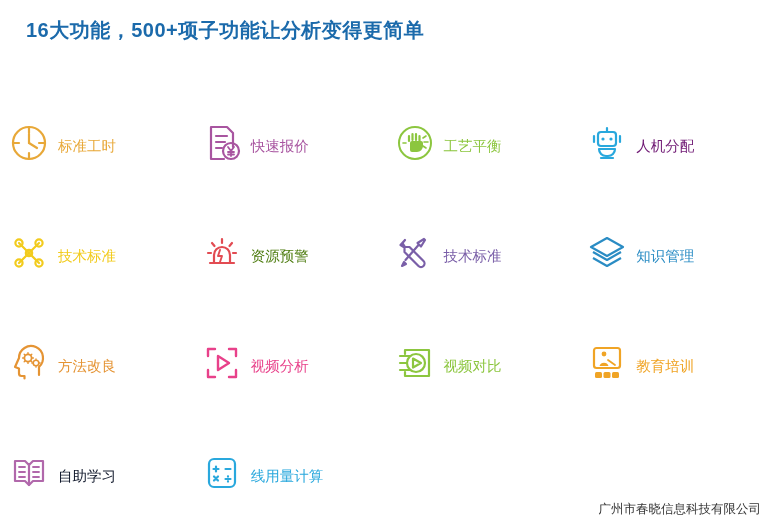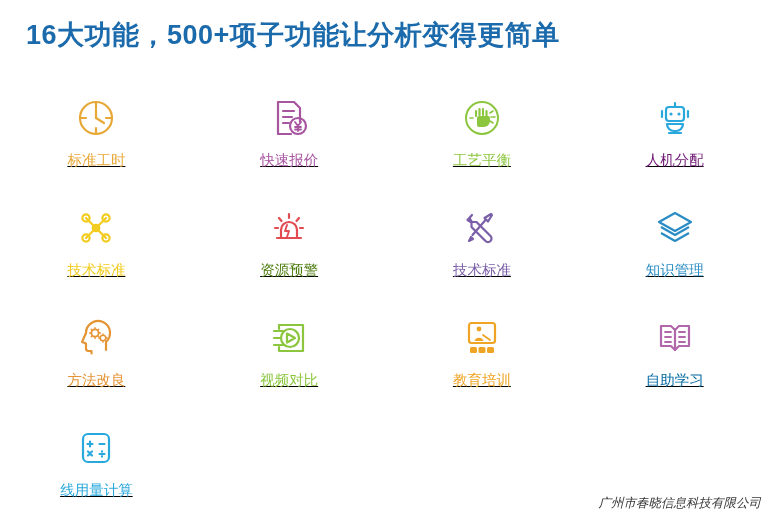--- a/index.html
+++ b/index.html
@@ -17,43 +17,42 @@
   #page {
     position: relative;
     width: 771px;
     height: 522px;
     background: #ffffff;
   }
   .title {
     position: absolute;
     left: 26px;
     top: 17px;
-    font-size: 27px;
+    font-size: 20px;
     font-weight: bold;
     letter-spacing: 0.5px;
     color: #1b6aab;
     white-space: nowrap;
   }
   .grid {
     position: absolute;
     left: 0;
     top: 86px;
     width: 771px;
     display: grid;
     grid-template-columns: repeat(4, 1fr);
     grid-template-rows: repeat(4, 110px);
     row-gap: 0px;
   }
   .cell {
     display: flex;
-    flex-direction: column;
+    flex-direction: row;
     align-items: center;
     justify-content: flex-start;
     padding-top: 4px;
-    text-decoration: underline;
   }
   .icon-wrap {
     width: 58px;
     height: 56px;
     display: flex;
     align-items: center;
     justify-content: center;
   }
   .icon-wrap svg {
     display: block;
@@ -61,26 +60,25 @@
   .label {
     margin-top: 7px;
     font-size: 14.5px;
     line-height: 1;
     white-space: nowrap;
     font-family: "Liberation Sans", "DejaVu Sans", sans-serif;
   }
   .watermark {
     position: absolute;
     right: 10px;
-    bottom: 10px;
+    bottom: 4px;
     font-size: 12.5px;
     color: #2b2b2b;
     white-space: nowrap;
     opacity: 0.95;
-    font-style: italic;
   }
 </style>
 </head>
 <body>
 
 <div id="page">
 
   <div class="title">16大功能，500+项子功能让分析变得更简单</div>
 
   <div class="grid">
@@ -207,20 +205,32 @@
           <path d="M34 36 v-8 a12 12 0 1 0 -20 -9 l-4 9 l4 1.5 v5 a2.5 2.5 0 0 0 2.5 2.5 h3 v2.5"></path>
           <circle cx="23" cy="19" r="3.6" stroke-width="1.8"></circle>
           <path d="M23 13.6 v1.4 M23 23 v1.4 M17.6 19 h1.4 M27 19 h1.4 M19.2 15.2 l1 1 M26.8 22.8 l-1 -1 M26.8 15.2 l-1 1 M19.2 22.8 l1 -1" stroke-width="1.4"></path>
           <circle cx="31" cy="24" r="2.8" stroke-width="1.6"></circle>
           <path d="M31 19.8 v1.2 M31 27 v1.2 M26.8 24 h1.2 M34 24 h1.2" stroke-width="1.3"></path>
         </svg>
       </span>
       <span class="label" style="color:#e59434">方法改良</span>
     </div>
 
+    <div class="cell">
+      <span class="icon-wrap">
+        <svg width="48" height="48" viewBox="0 0 48 48" fill="none" stroke="#e8418a" stroke-width="2.4" stroke-linecap="round" stroke-linejoin="round">
+          <path d="M17 10 h-7 v7"></path>
+          <path d="M31 10 h7 v7"></path>
+          <path d="M17 38 h-7 v-7"></path>
+          <path d="M31 38 h7 v-7"></path>
+          <path d="M20 17 l11 7 l-11 7 z"></path>
+        </svg>
+      </span>
+      <span class="label" style="color:#e8418a">视频分析</span>
+    </div>
 
     <div class="cell">
       <span class="icon-wrap">
         <svg width="48" height="48" viewBox="0 0 48 48" fill="none" stroke="#8cc63f" stroke-width="2.2" stroke-linecap="round" stroke-linejoin="round">
           <path d="M14 11 h24 v26 h-24 v-4 M14 15 v-4"></path>
           <line x1="9" y1="17" x2="19" y2="17"></line>
           <line x1="9" y1="24" x2="15" y2="24"></line>
           <line x1="9" y1="31" x2="19" y2="31"></line>
           <circle cx="25" cy="24" r="9"></circle>
           <path d="M22 19.5 l8 4.5 l-8 4.5 z"></path>
@@ -250,21 +260,21 @@
           <path d="M10 12 h10 l4 4 l4 -4 h10 v20 l-10 0 l-4 4 l-4 -4 l-10 0 z"></path>
           <line x1="24" y1="16" x2="24" y2="36"></line>
           <line x1="14" y1="18" x2="20" y2="18" stroke-width="1.8"></line>
           <line x1="14" y1="23" x2="20" y2="23" stroke-width="1.8"></line>
           <line x1="14" y1="28" x2="20" y2="28" stroke-width="1.8"></line>
           <line x1="28" y1="18" x2="34" y2="18" stroke-width="1.8"></line>
           <line x1="28" y1="23" x2="34" y2="23" stroke-width="1.8"></line>
           <line x1="28" y1="28" x2="34" y2="28" stroke-width="1.8"></line>
         </svg>
       </span>
-      <span class="label" style="color:#0369a1">自助学习</span>
+      <span class="label" style="color:#0f172a">自助学习</span>
     </div>
 
     <div class="cell">
       <span class="icon-wrap">
         <svg width="48" height="48" viewBox="0 0 48 48" fill="none" stroke="#29a8dd" stroke-width="2.2" stroke-linecap="round" stroke-linejoin="round">
           <rect x="11" y="10" width="26" height="28" rx="5"></rect>
           <path d="M15.5 20 h5 M18 17.5 v5"></path>
           <path d="M27.5 20 h5"></path>
           <path d="M16 27.5 l4 4 M20 27.5 l-4 4"></path>
           <path d="M27.5 30 h5 M30 27.3 v0.2 M30 32.3 v0.2"></path>

